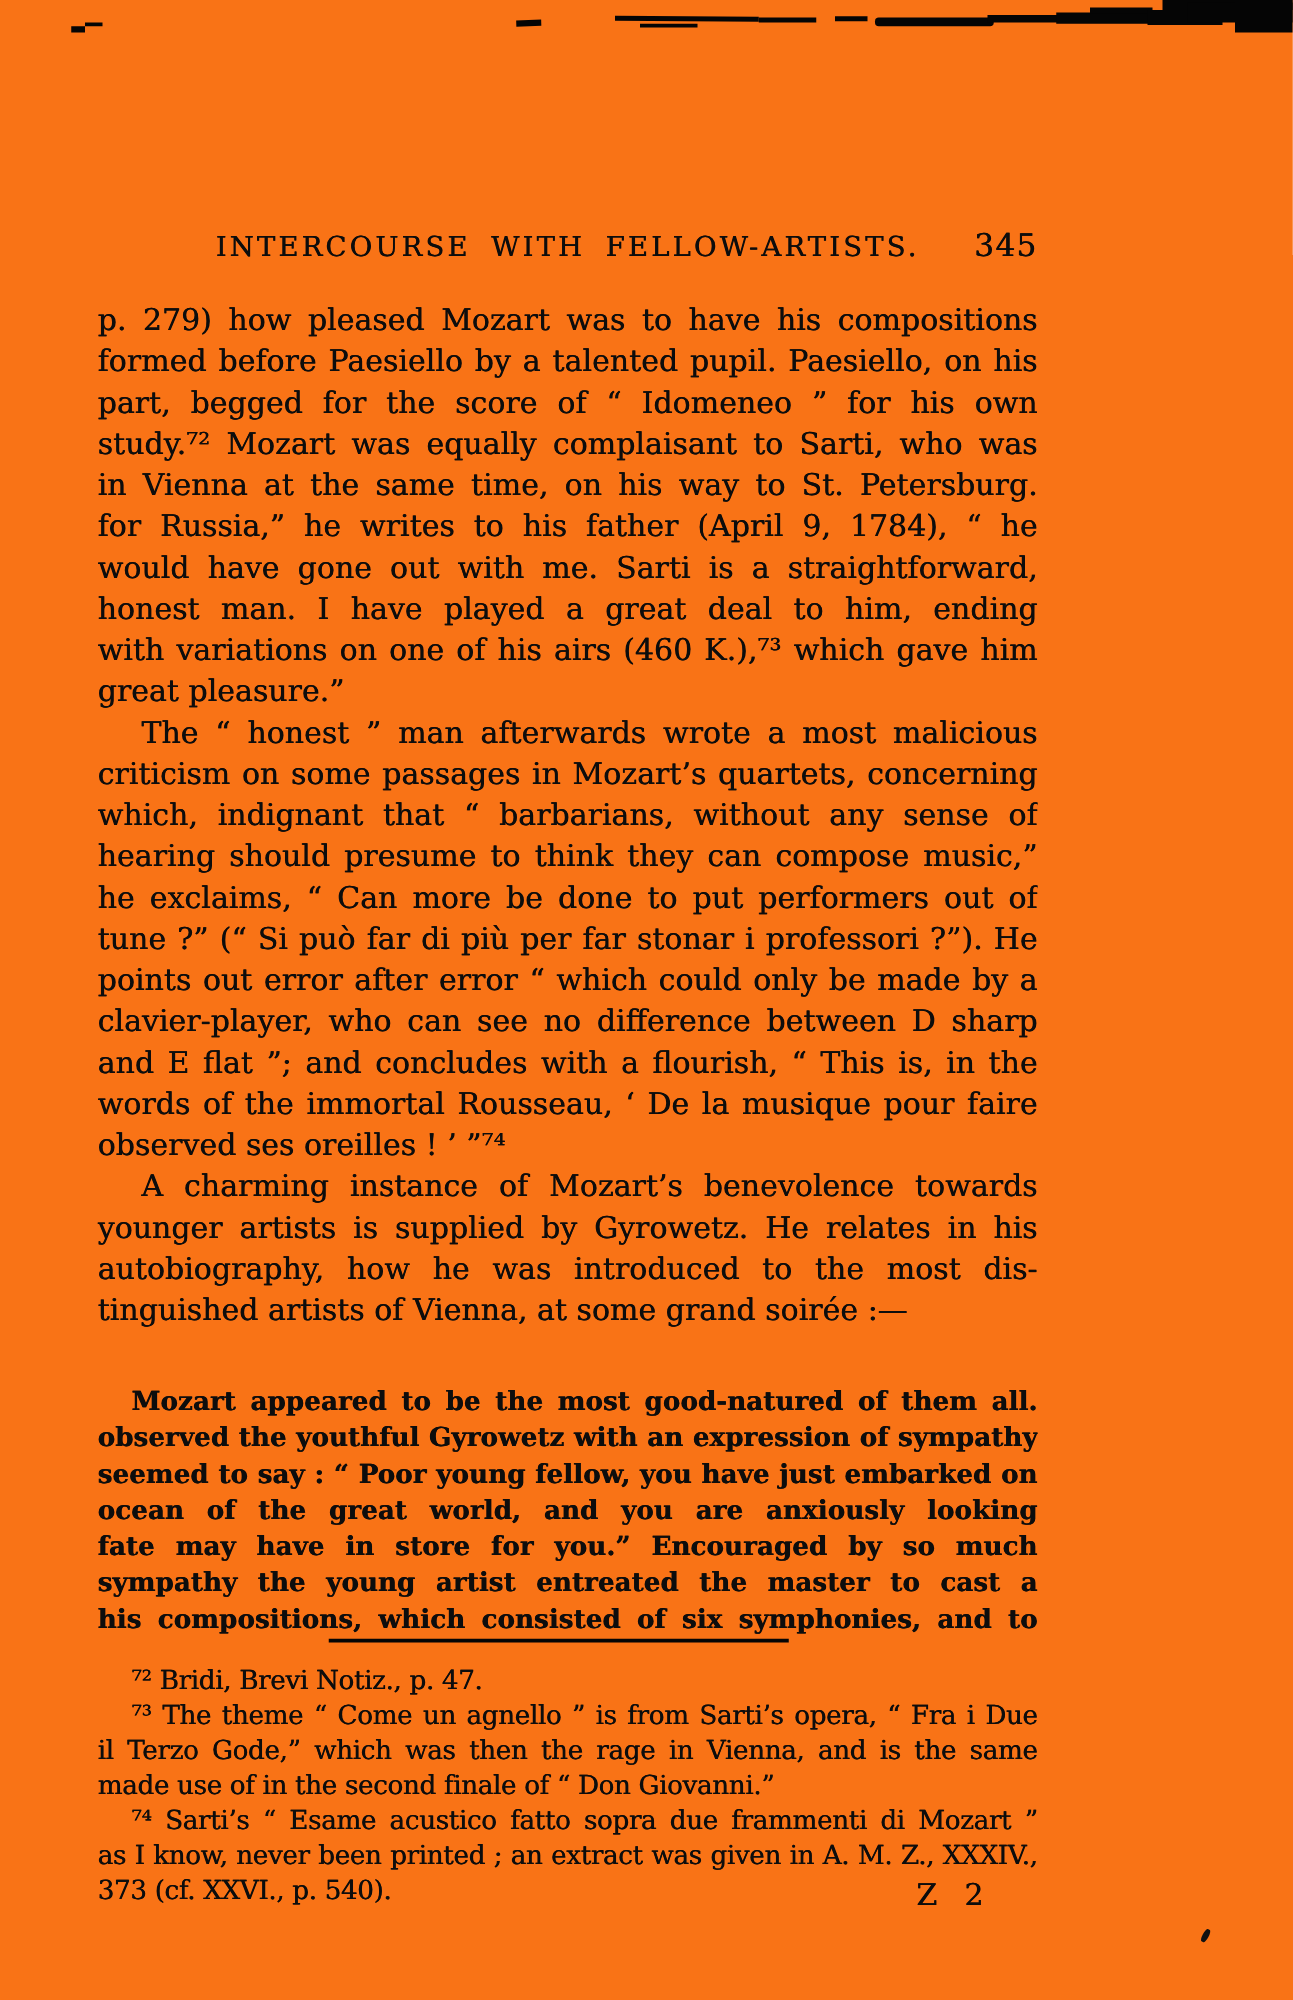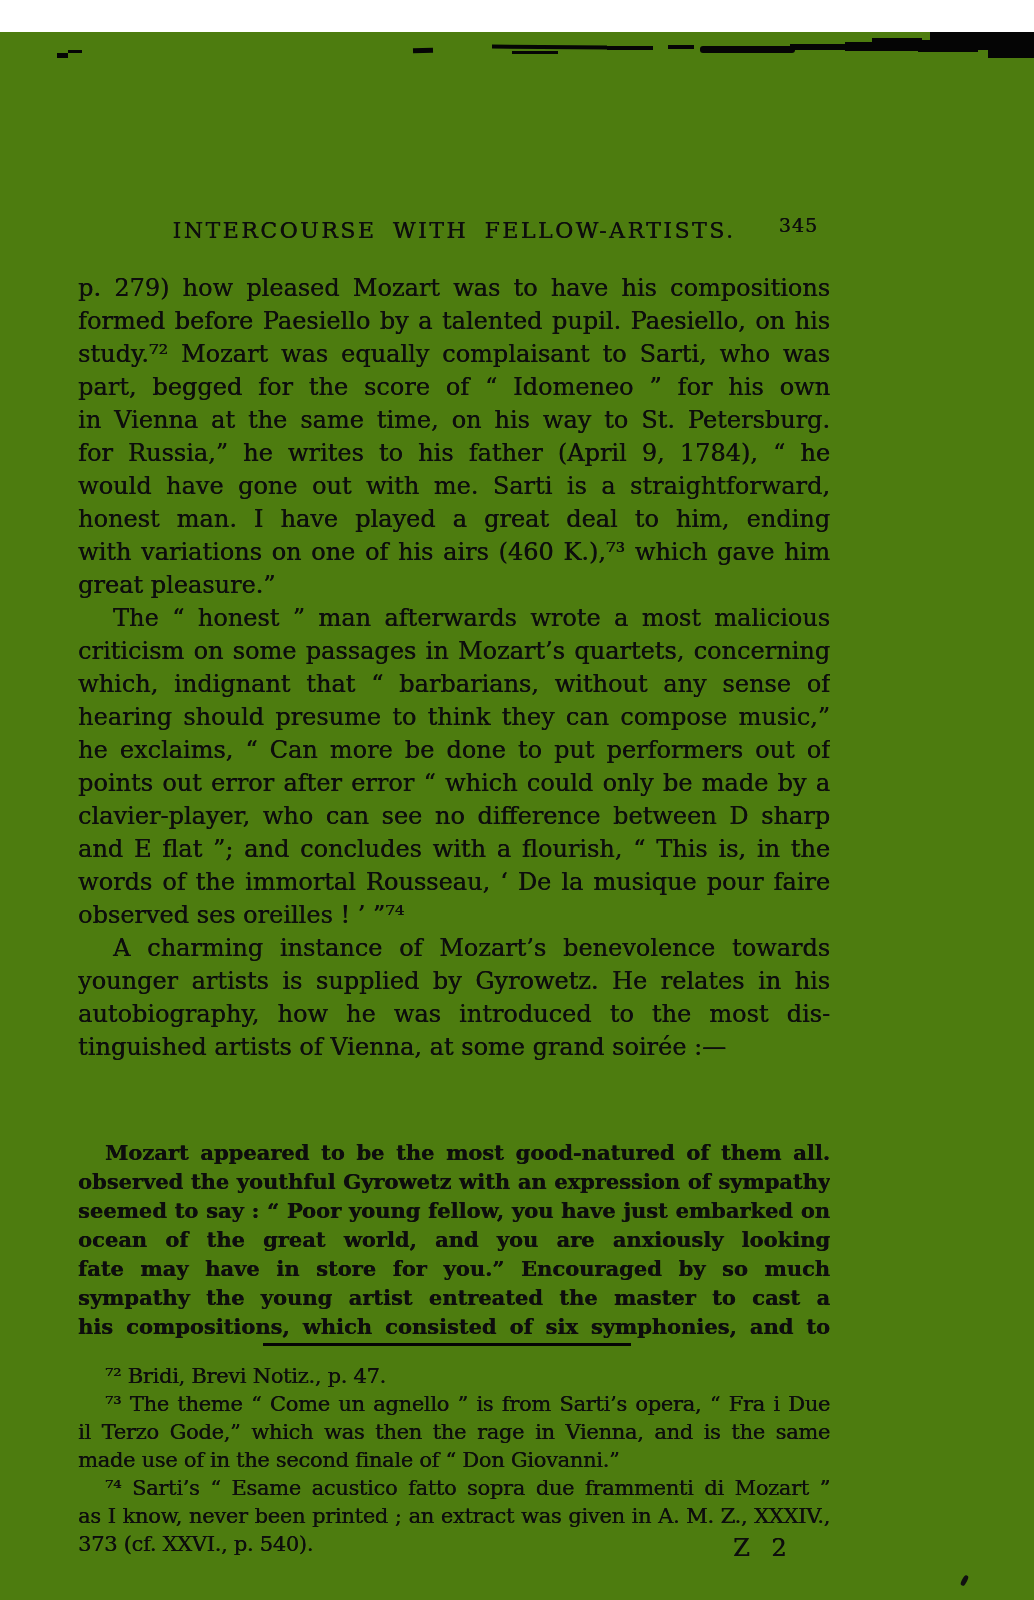--- a/index.html
+++ b/index.html
@@ -5,36 +5,36 @@
   * { box-sizing: border-box; }
   html, body { margin: 0; padding: 0; }
   body {
     width: 1034px; height: 1600px;
     background: #ffffff;
     font-family: "DejaVu Serif", "Liberation Serif", serif;
     color: #0d0d0d;
     position: relative;
     overflow: hidden;
   }
-  .page { position: absolute; inset: 0; background: #4d7c0f; margin-top: 32px; }
+  .page { position: absolute; inset: 0; background: #f97316; }
 
   
   .artifact { position: absolute; background: #050505; }
 
   
   .header {
     position: absolute; left: 78px; top: 186px; width: 752px; height: 34px;
     text-shadow: 0.35px 0 0 currentColor;
   }
   .running-title {
     display: block; text-align: center;
     font-size: 22px; letter-spacing: 2.5px; word-spacing: 7px;
   }
   .page-number {
-    position: absolute; right: 12px; top: -4px; font-size: 19px; letter-spacing: 1px; text-align: center;
+    position: absolute; right: 0; top: -4px; font-size: 25px; letter-spacing: 1px; text-align: center;
   }
 
   
   .textblock { position: absolute; left: 78px; width: 752px; text-shadow: 0.35px 0 0 currentColor; }
   .main-text { top: 240px; font-size: 24px; line-height: 33px; }
   .main-text .line { height: 33px; }
   .blockquote { top: 1106px; font-size: 21px; line-height: 29px; font-weight: bold; }
   .blockquote .line { height: 29px; }
   .footnotes { top: 1330px; font-size: 21px; line-height: 28px; letter-spacing: -0.3px; }
   .footnotes .line { height: 28px; }
@@ -81,33 +81,34 @@
   </div>
 
   <div class="header">
     <span class="running-title">INTERCOURSE WITH FELLOW-ARTISTS.</span>
     <span class="page-number">345</span>
   </div>
 
   <div class="textblock main-text" id="main-text">
       <div class="line">p. 279) how pleased Mozart was to have his compositions per-</div>
       <div class="line">formed before Paesiello by a talented pupil. Paesiello, on his</div>
+      <div class="line">part, begged for the score of “ Idomeneo ” for his own</div>
       <div class="line">study.⁷² Mozart was equally complaisant to Sarti, who was</div>
-      <div class="line">part, begged for the score of “ Idomeneo ” for his own</div>
       <div class="line">in Vienna at the same time, on his way to St. Petersburg.</div>
       <div class="line">for Russia,” he writes to his father (April 9, 1784), “ he</div>
       <div class="line">would have gone out with me. Sarti is a straightforward,</div>
       <div class="line">honest man. I have played a great deal to him, ending</div>
       <div class="line">with variations on one of his airs (460 K.),⁷³ which gave him</div>
       <div class="line last">great pleasure.”</div>
       <div class="line indent">The “ honest ” man afterwards wrote a most malicious</div>
       <div class="line">criticism on some passages in Mozart’s quartets, concerning</div>
       <div class="line">which, indignant that “ barbarians, without any sense of</div>
       <div class="line">hearing should presume to think they can compose music,”</div>
       <div class="line">he exclaims, “ Can more be done to put performers out of</div>
+      <div class="line">tune ?” (“ Si può far di più per far stonar i professori ?”). He</div>
       <div class="line">points out error after error “ which could only be made by a</div>
       <div class="line">clavier-player, who can see no difference between D sharp</div>
       <div class="line">and E flat ”; and concludes with a flourish, “ This is, in the</div>
       <div class="line">words of the immortal Rousseau, ‘ De la musique pour faire</div>
       <div class="line last">observed ses oreilles ! ’ ”⁷⁴</div>
       <div class="line indent">A charming instance of Mozart’s benevolence towards</div>
       <div class="line">younger artists is supplied by Gyrowetz. He relates in his</div>
       <div class="line">autobiography, how he was introduced to the most dis-</div>
       <div class="line last">tinguished artists of Vienna, at some grand soirée :—</div>
     </div>

